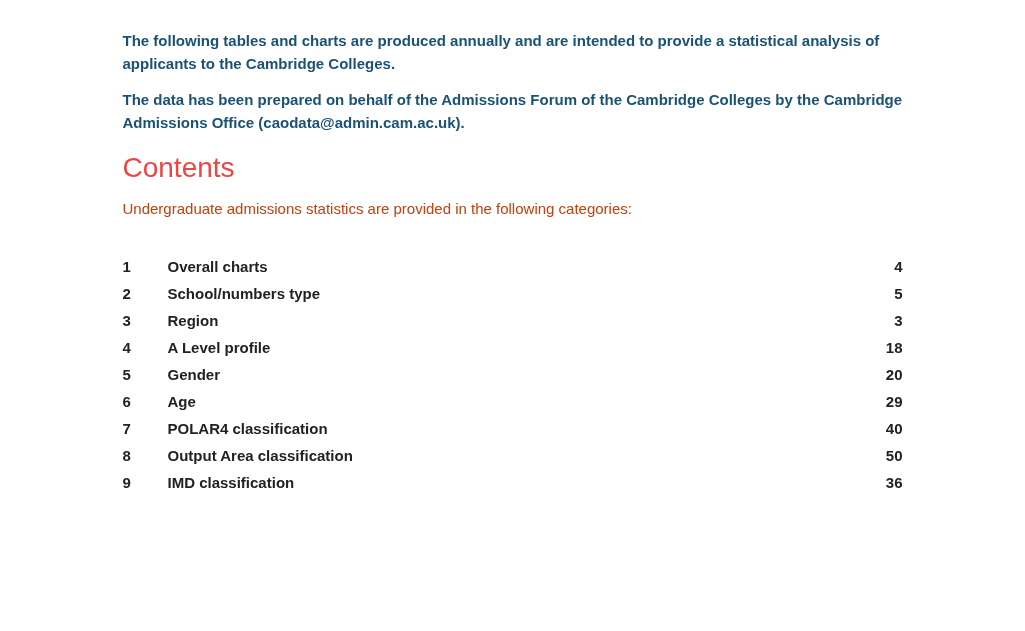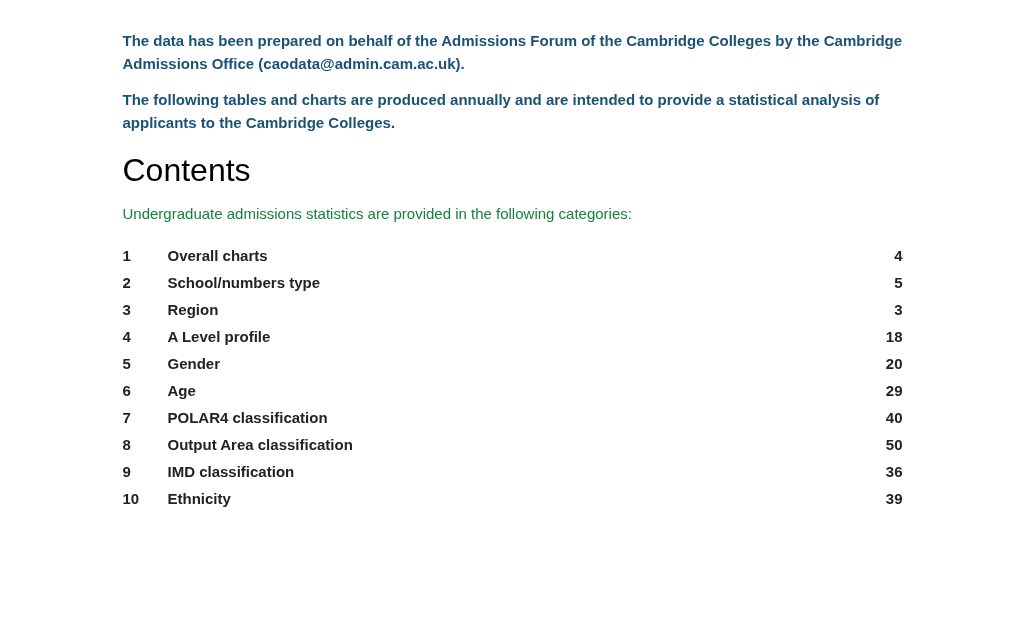--- a/index.html
+++ b/index.html
@@ -29,31 +29,31 @@
       font-weight: bold;
       line-height: 1.5;
       margin-bottom: 18px;
     }
 
     .intro-text p {
       margin-bottom: 14px;
     }
 
     .contents-heading {
-      color: #000000;
-      font-size: 32px;
+      color: #ef4444;
+      font-size: 28px;
       font-weight: normal;
       margin-bottom: 16px;
       margin-top: 8px;
     }
 
     .contents-subtext {
       font-size: 15px;
-      color: #15803d;
-      margin-bottom: 20px;
+      color: #c2410c;
+      margin-bottom: 36px;
     }
 
     .toc-table {
       width: 100%;
       border-collapse: collapse;
     }
 
     .toc-table tr td {
       padding: 5px 0;
       font-size: 15px;
@@ -78,22 +78,22 @@
       color: #222222;
       width: 40px;
     }
   </style>
 </head>
 <body>
 
 <div class="page-container">
 
   <div class="intro-text">
+    <p>The following tables and charts are produced annually and are intended to provide a statistical analysis of applicants to the Cambridge Colleges.</p>
     <p>The data has been prepared on behalf of the Admissions Forum of the Cambridge Colleges by the Cambridge Admissions Office (caodata@admin.cam.ac.uk).</p>
-    <p>The following tables and charts are produced annually and are intended to provide a statistical analysis of applicants to the Cambridge Colleges.</p>
   </div>
 
   <h2 class="contents-heading">Contents</h2>
 
   <p class="contents-subtext">Undergraduate admissions statistics are provided in the following categories:</p>
 
   <table class="toc-table">
     <tbody id="toc-body">
     <tr>
           <td class="toc-num">1</td>
@@ -133,21 +133,16 @@
         <tr>
           <td class="toc-num">8</td>
           <td class="toc-label">Output Area classification</td>
           <td class="toc-page">50</td>
         </tr>
         <tr>
           <td class="toc-num">9</td>
           <td class="toc-label">IMD classification</td>
           <td class="toc-page">36</td>
         </tr>
-        <tr>
-          <td class="toc-num">10</td>
-          <td class="toc-label">Ethnicity</td>
-          <td class="toc-page">39</td>
-        </tr>
       </tbody>
   </table>
 
 </div>
 
 </body></html>

